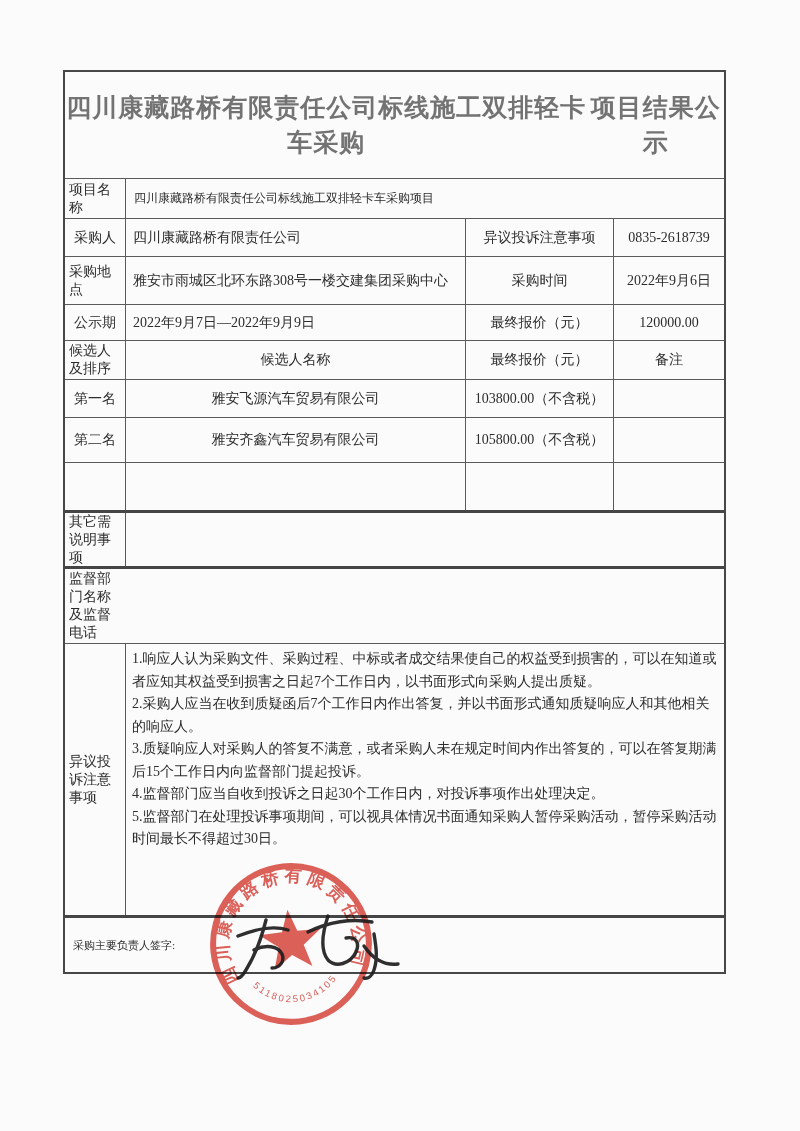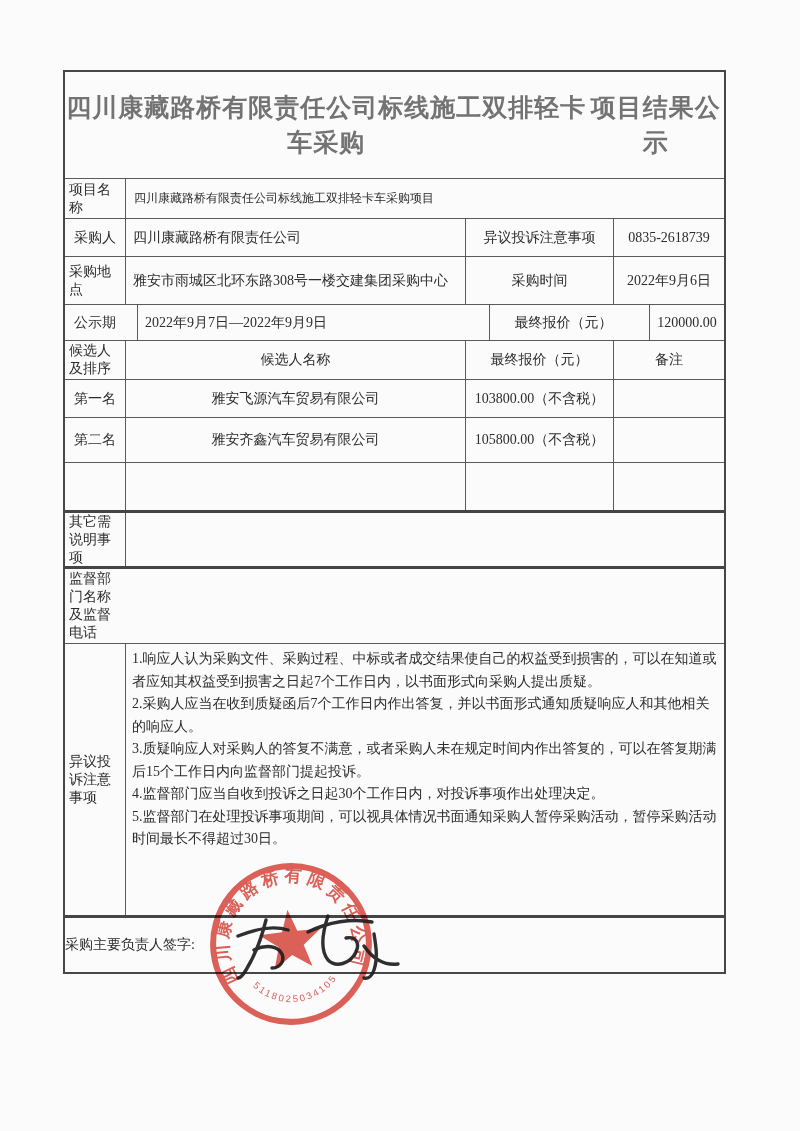--- a/index.html
+++ b/index.html
@@ -22,39 +22,39 @@
   .cell:first-child{border-left:none;}
   .c-label{width:60px;padding:2px 4px;font-size:14px;line-height:18px;flex:none;}
   .c-label.center{justify-content:center;padding:2px 2px;}
   .c-main{width:340px;padding:2px 7px;font-size:14px;flex:none;white-space:nowrap;}
   .c-main.center{justify-content:center;padding:2px 12px;}
   .c-sub{width:148px;justify-content:center;font-size:14px;flex:none;padding:2px 2px;}
   .c-val{flex:1;justify-content:center;font-size:14px;padding:2px 2px;}
   .c-wide{flex:1;padding:2px 8px;font-size:12px;}
 
   .h-title{height:106px;}
-  .h-r1{height:40px;} .h-r2{height:38px;} .h-r3{height:48px;} .h-r4{height:36px;gap:12px;}
+  .h-r1{height:40px;} .h-r2{height:38px;} .h-r3{height:48px;} .h-r4{height:36px;}
   .h-r5{height:39px;} .h-r6{height:38px;} .h-r7{height:45px;} .h-r8{height:48px;}
   .h-r9{height:56px;} .h-r10{height:77px;} .h-r11{height:272px;} .h-r12{height:57px;}
 
   .title-cell{
     flex-direction:row;justify-content:center;width:100%;
     font-family:"Liberation Sans", sans-serif;font-weight:700;
     font-size:25px;line-height:35px;letter-spacing:1px;color:#737373;
     text-align:center;border-left:none;
   }
   .sup-wrap{flex:1;display:flex;flex-direction:column;border-left:1px solid #5a5a5a;box-sizing:border-box;}
   .sup-row{flex:1;display:flex;align-items:center;justify-content:center;font-size:14px;}
   .sup-row + .sup-row{border-top:2px solid #5a5a5a;}
   .obj-cell{
     flex:1;display:flex;flex-direction:column;justify-content:flex-start;
     border-left:1px solid #5a5a5a;box-sizing:border-box;
     padding:4px 3px 4px 6px;font-size:14px;line-height:22.5px;
   }
-  .sig-cell{width:100%;padding:2px 0;font-size:14px;border-left:none;}
+  .sig-cell{width:100%;padding:2px 8px;font-size:11px;border-left:none;}
 
   .seal{
     position:absolute;left:200px;top:853px;width:182px;height:182px;
     color:#d8453c;opacity:.85;mix-blend-mode:multiply;
     transform:rotate(-6deg);z-index:3;pointer-events:none;
   }
   .seal svg{display:block;width:100%;height:100%;}
   .sigscribble{
     position:absolute;left:224px;top:906px;width:184px;height:84px;
     z-index:4;pointer-events:none;

